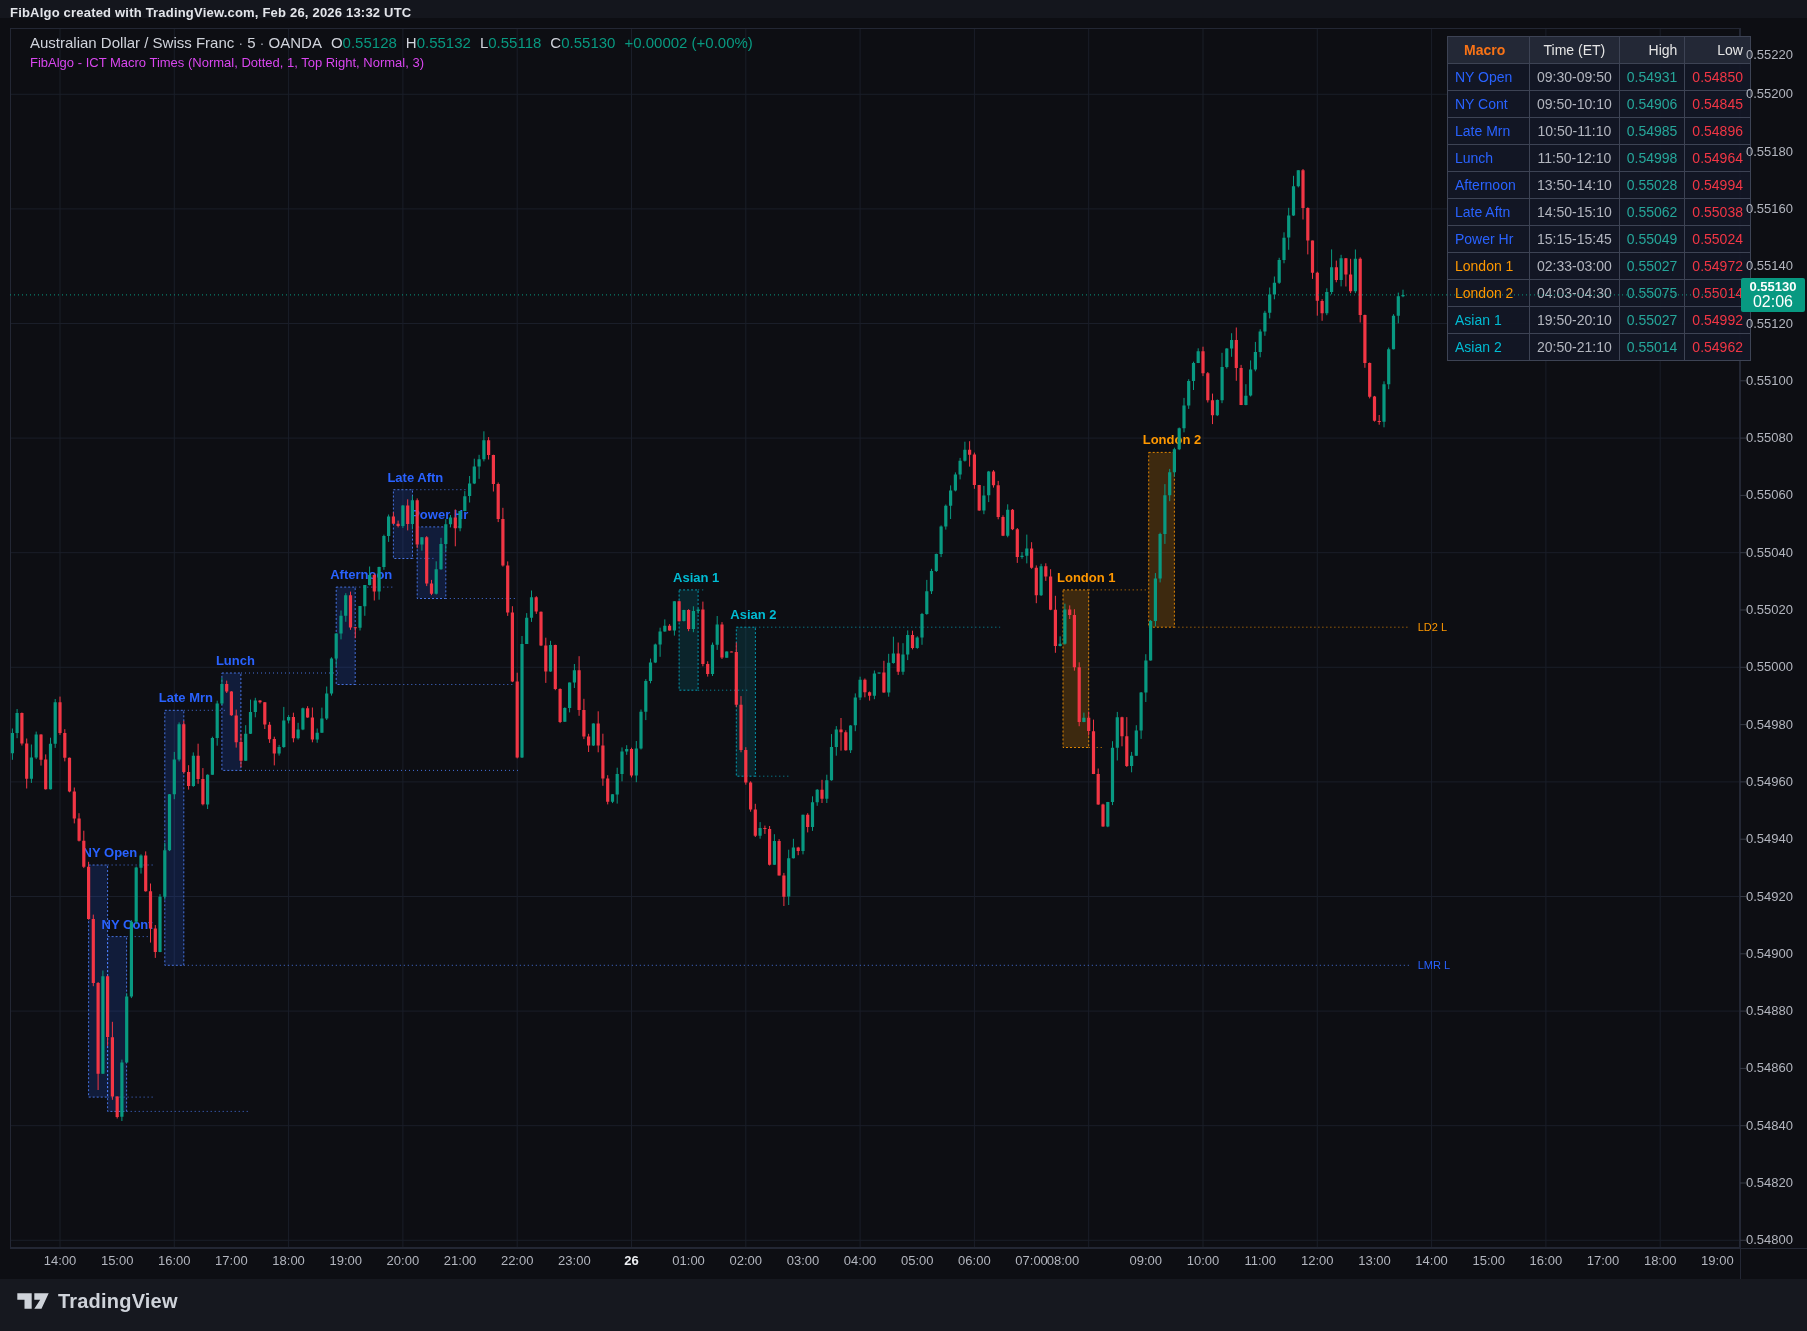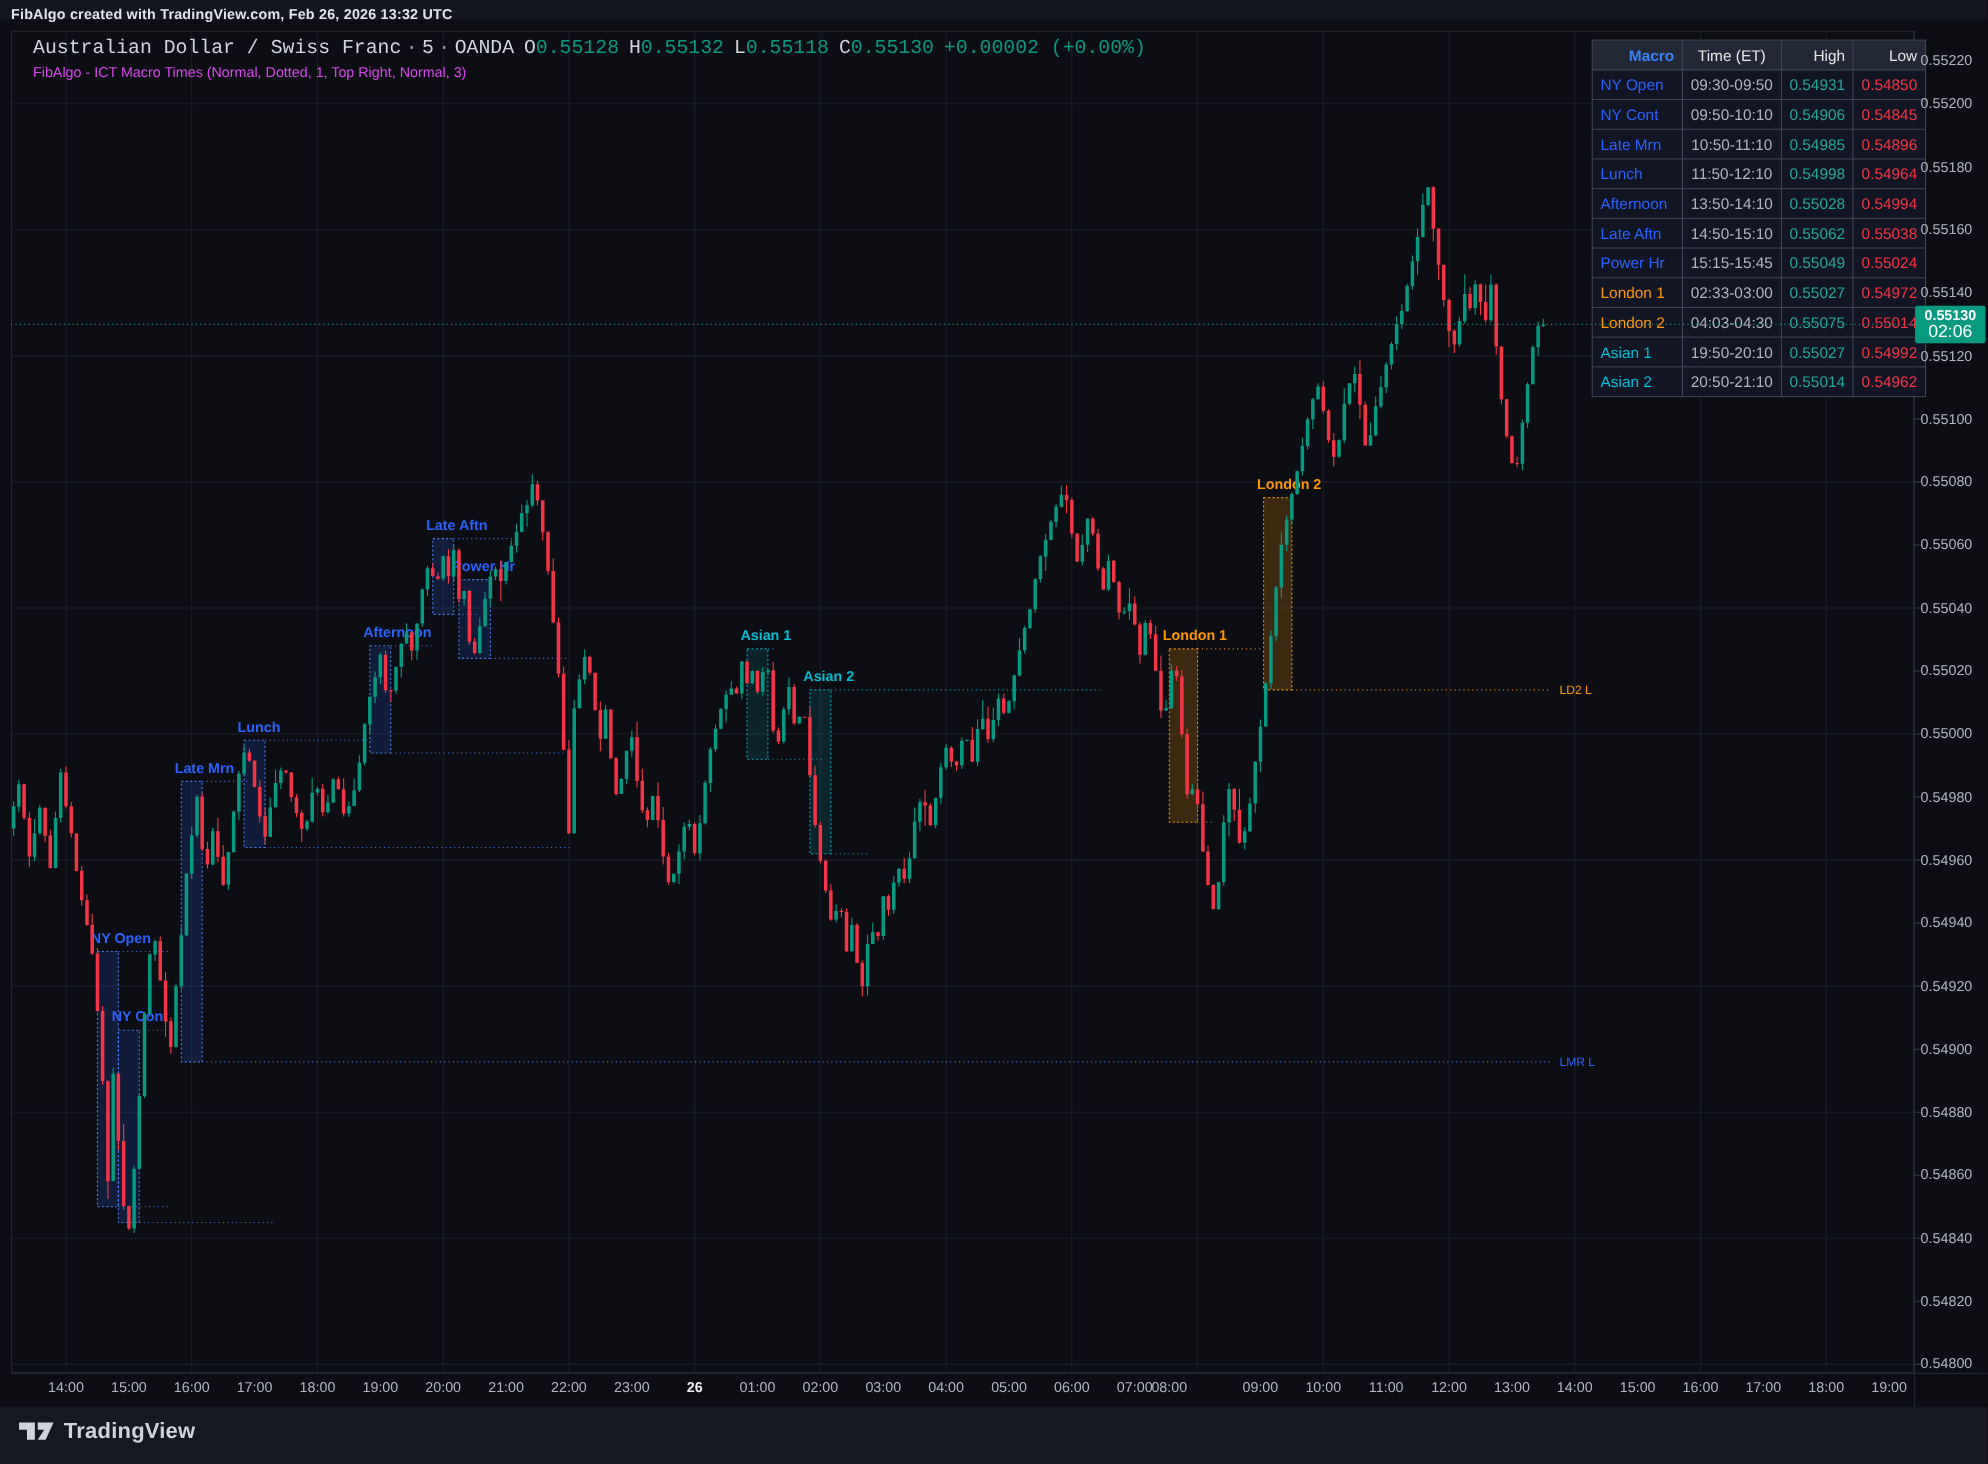--- a/index.html
+++ b/index.html
@@ -3,30 +3,30 @@
 <meta charset="utf-8">
 <style>
   html,body{margin:0;padding:0;background:#0d0e13;}
   #app{position:relative;width:1807px;height:1331px;overflow:hidden;background:#0d0e13;
        font-family:"Liberation Sans","DejaVu Sans",sans-serif;color:#d1d4dc;}
   .topbar{position:absolute;left:0;top:0;width:1807px;height:18px;background:#14161d;z-index:2;}
   .topbar-title{position:absolute;left:10px;top:5px;font-size:13px;font-weight:bold;color:#e3e5ea;letter-spacing:.2px;}
   #chart-svg{position:absolute;left:0;top:0;z-index:1;}
   #priceline-svg{position:absolute;left:0;top:0;z-index:5;pointer-events:none;}
   .legend{position:absolute;left:30px;top:34px;z-index:4;}
-  .legend-line1{font-size:18px;color:#d1d4dc;white-space:nowrap;font-family:Liberation Mono, monospace;}
+  .legend-line1{font-size:15px;color:#d1d4dc;white-space:nowrap;}
   .legend-line1 .dim{color:#9aa0ab;padding:0 4px;}
   .legend-line1 .val{color:#089981;}
   .legend-line1 .pair{margin-left:9px;}
   .legend-line2{font-size:13px;color:#d946ef;margin-top:4px;white-space:nowrap;}
   .macro-table{position:absolute;left:1447px;top:36px;z-index:2;border-collapse:collapse;
        font-size:14px;background:rgba(19,23,37,0.96);}
   .macro-table th,.macro-table td{border:1px solid #3d4354;padding:0 7px;height:26px;white-space:nowrap;}
   .macro-table th{background:#232836;color:#e5e5e5;font-weight:normal;height:26px;}
-  .macro-table th.c-macro{color:#3b82f6;font-weight:bold;text-align:right;padding-left:16px;}
+  .macro-table th.c-macro{color:#f97316;font-weight:bold;text-align:left;padding-left:16px;}
   .c-macro{text-align:left;width:58px;}
   .c-time{text-align:center;width:74px;color:#b2b5be;}
   .c-high{text-align:right;width:50px;color:#26a69a;}
   .c-low{text-align:right;width:44px;color:#f23645;}
   .g-ny .c-macro{color:#2962ff;}
   .g-london .c-macro{color:#ff9800;}
   .g-asia .c-macro{color:#00bcd4;}
   .time-axis-label{position:absolute;top:1253px;transform:translateX(-50%);font-size:13px;color:#b2b5be;z-index:3;}
   .time-axis-label.em{color:#eceef2;font-weight:bold;}
   .price-axis-label{position:absolute;left:1746px;font-size:13px;color:#b2b5be;line-height:16px;z-index:3;}

